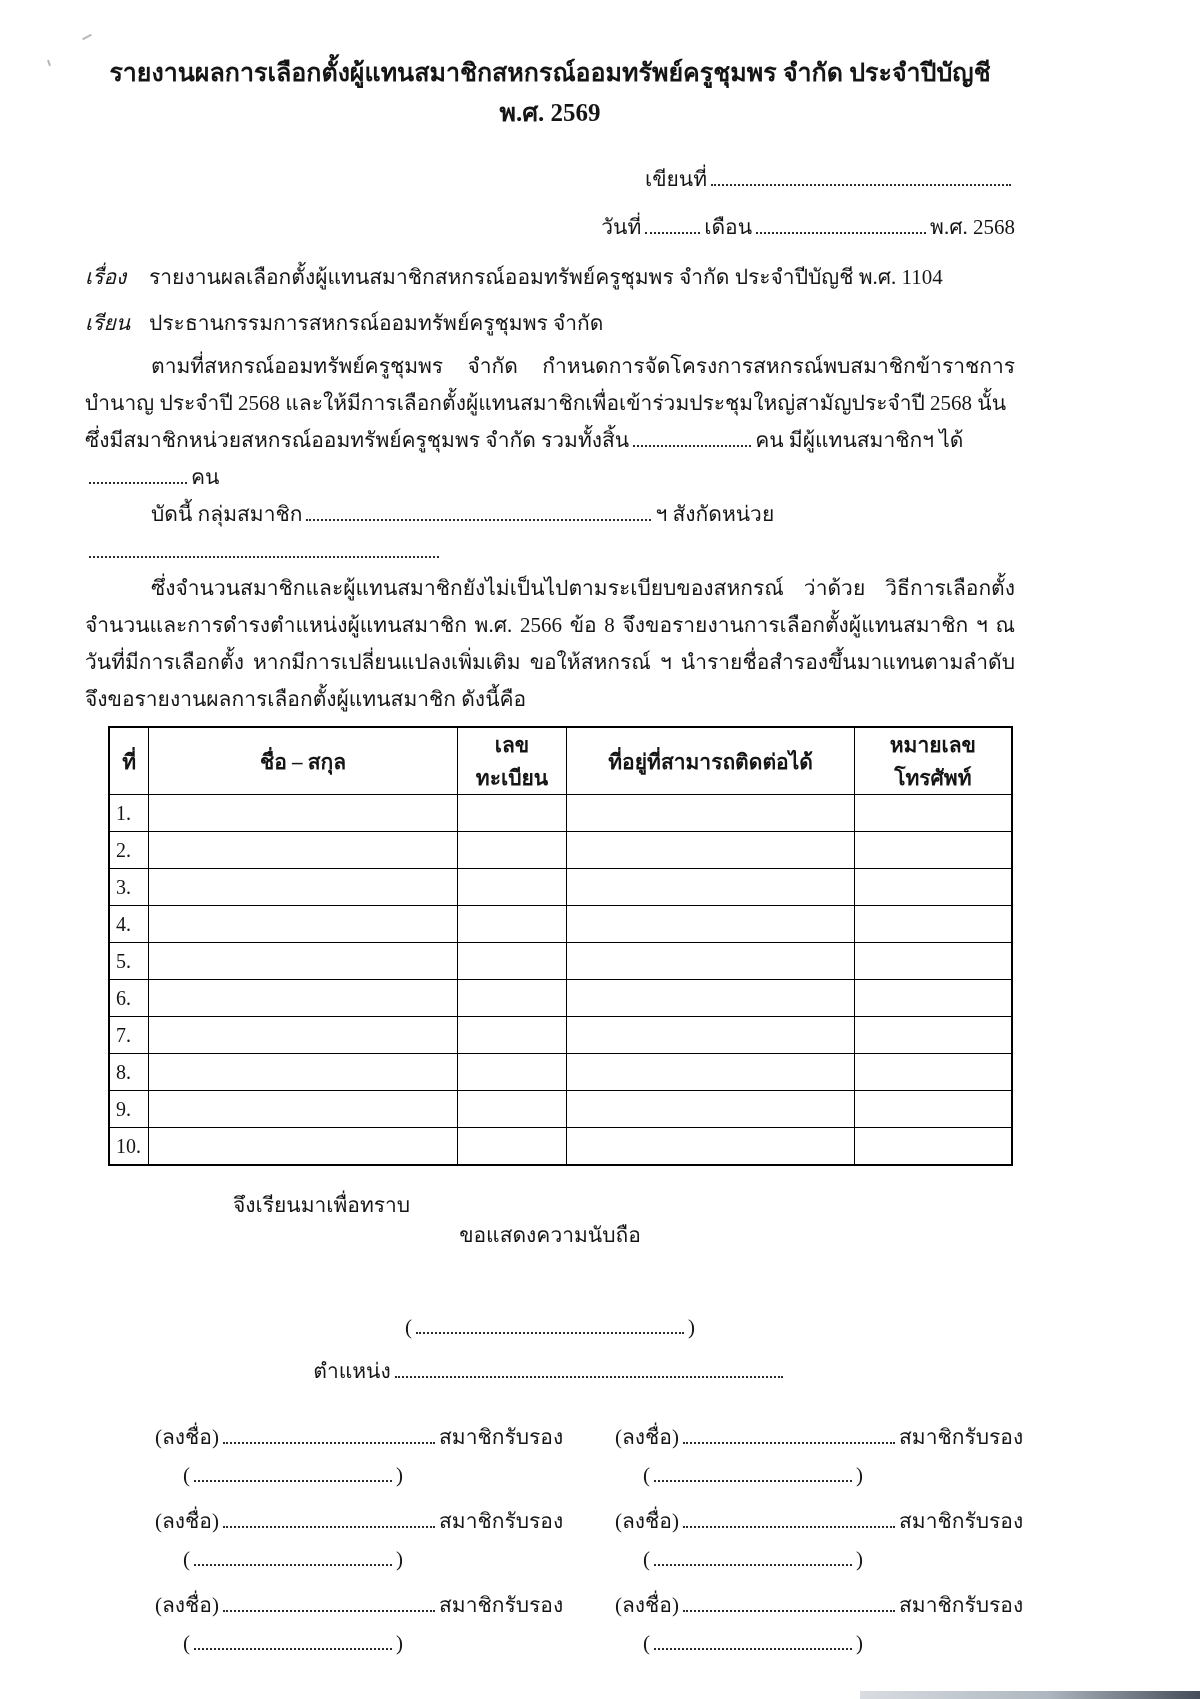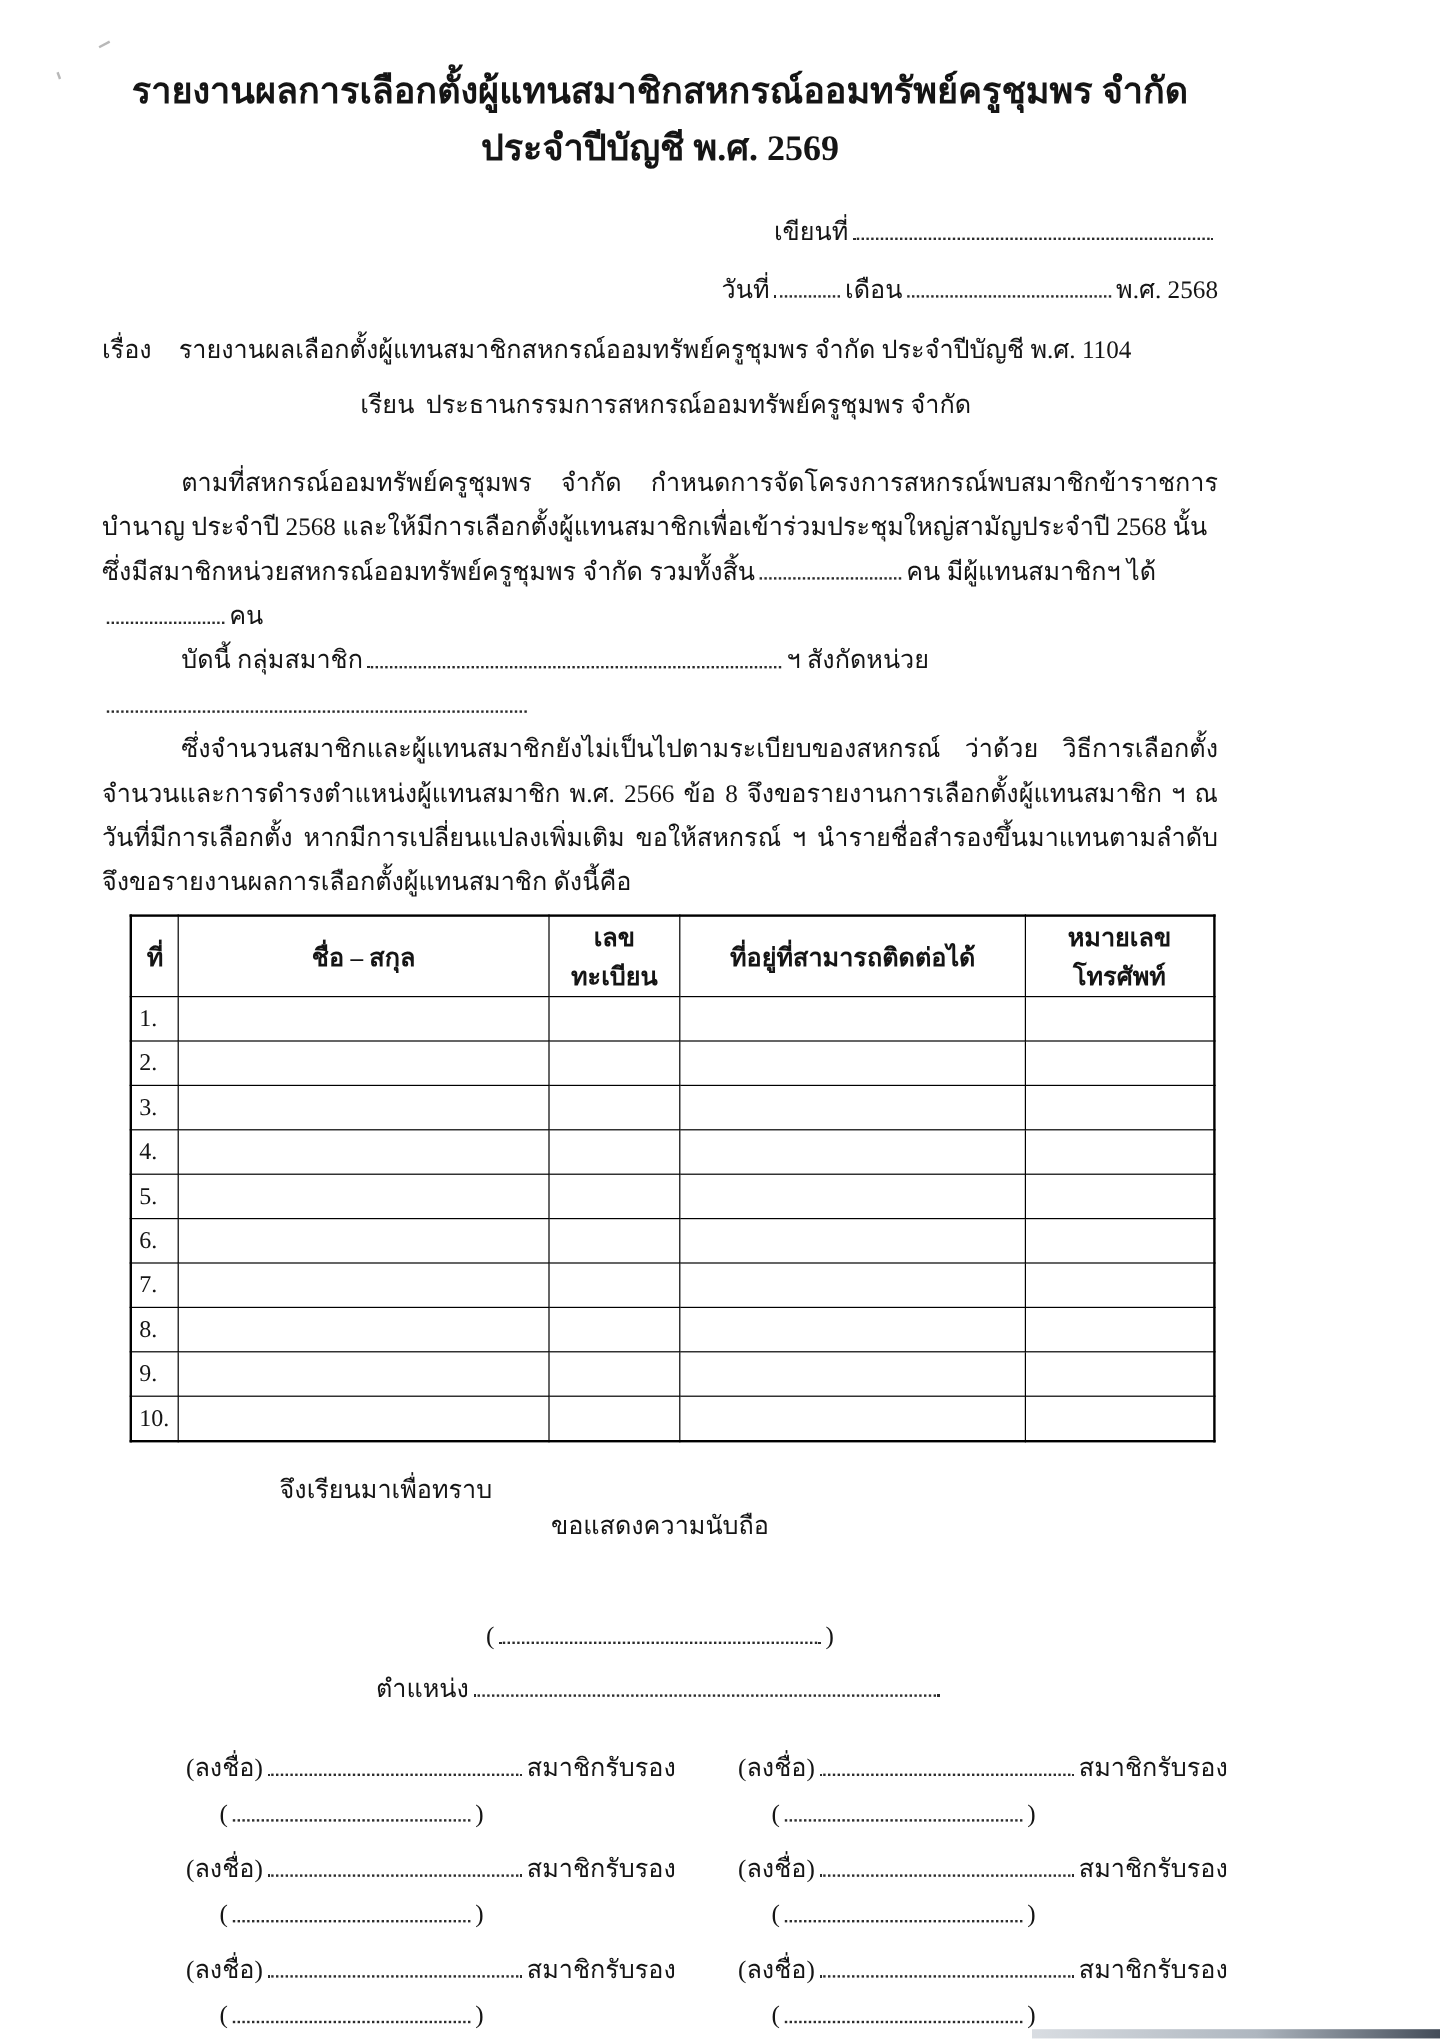--- a/index.html
+++ b/index.html
@@ -2,28 +2,28 @@
 <html><head>
 <meta charset="utf-8">
 <style>
   html,body { margin:0; padding:0; background:#ffffff; }
   .page {
     position:relative; width:1200px; height:1699px; background:#fff;
     font-family:"Liberation Serif","DejaVu Serif",serif;
     color:#151515; font-size:21px; overflow:hidden;
   }
   .content { padding:52px 185px 0 85px; }
-  .title { text-align:center; font-weight:bold; font-size:30px; margin:0 0 32px 0; }
+  .title { text-align:center; font-weight:bold; font-size:25px; margin:0 0 32px 0; }
   .line { line-height:30px; }
   .right { text-align:right; }
   .written-line { margin-bottom:18px; }
   .date-line { margin-bottom:20px; text-align:right; }
   .subject-line { margin-bottom:16px; }
-  .to-line { margin-bottom:32px;text-align:center; }
-  .doc-label { display:inline-block; min-width:64px; }
+  .to-line { margin-bottom:10px; }
+  .doc-label { display:inline-block; min-width:64px;font-style:italic; }
   .para { line-height:37px; text-indent:66px; margin:0; text-align:justify; }
   .flowline { line-height:37px; margin:0; }
   .indent { text-indent:66px; }
   .dots {
     display:inline-block; height:0.85em; vertical-align:baseline;
     border-bottom:2px dotted #2c2c2c; margin:0 4px;
   }
   .w55{width:55px;} .w170{width:170px;} .w300{width:300px;} .w345{width:345px;}
   .w350{width:350px;} .w120{width:118px;} .w100{width:98px;}
   .w270{width:268px;} .w390{width:388px;} .w210{width:212px;} .w200{width:198px;}

